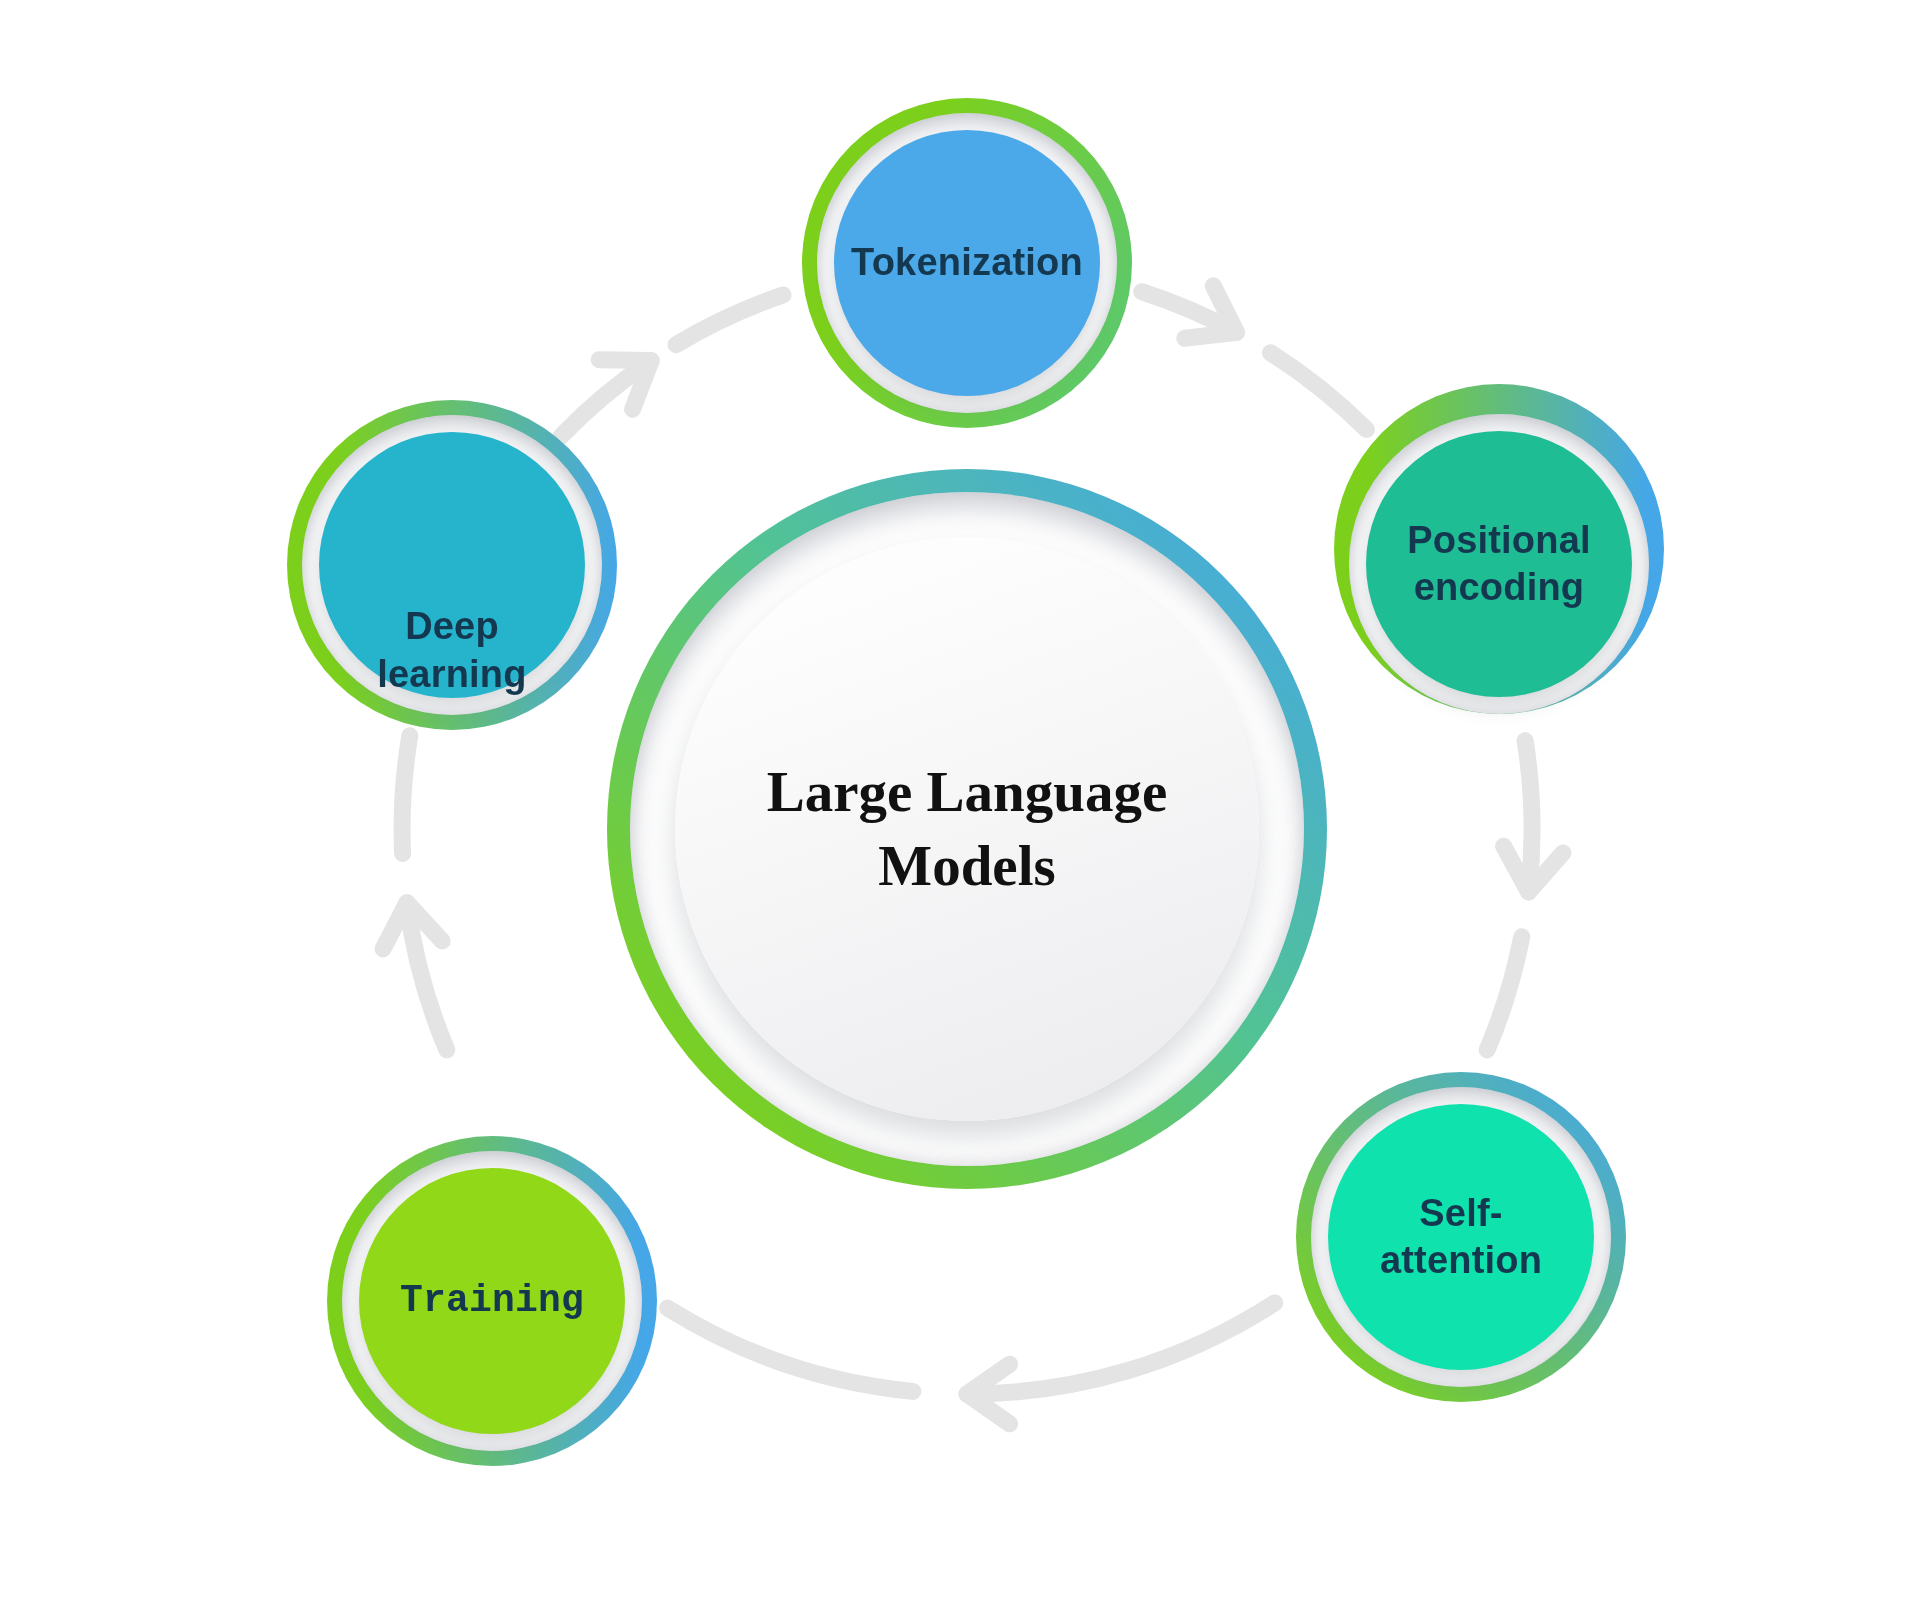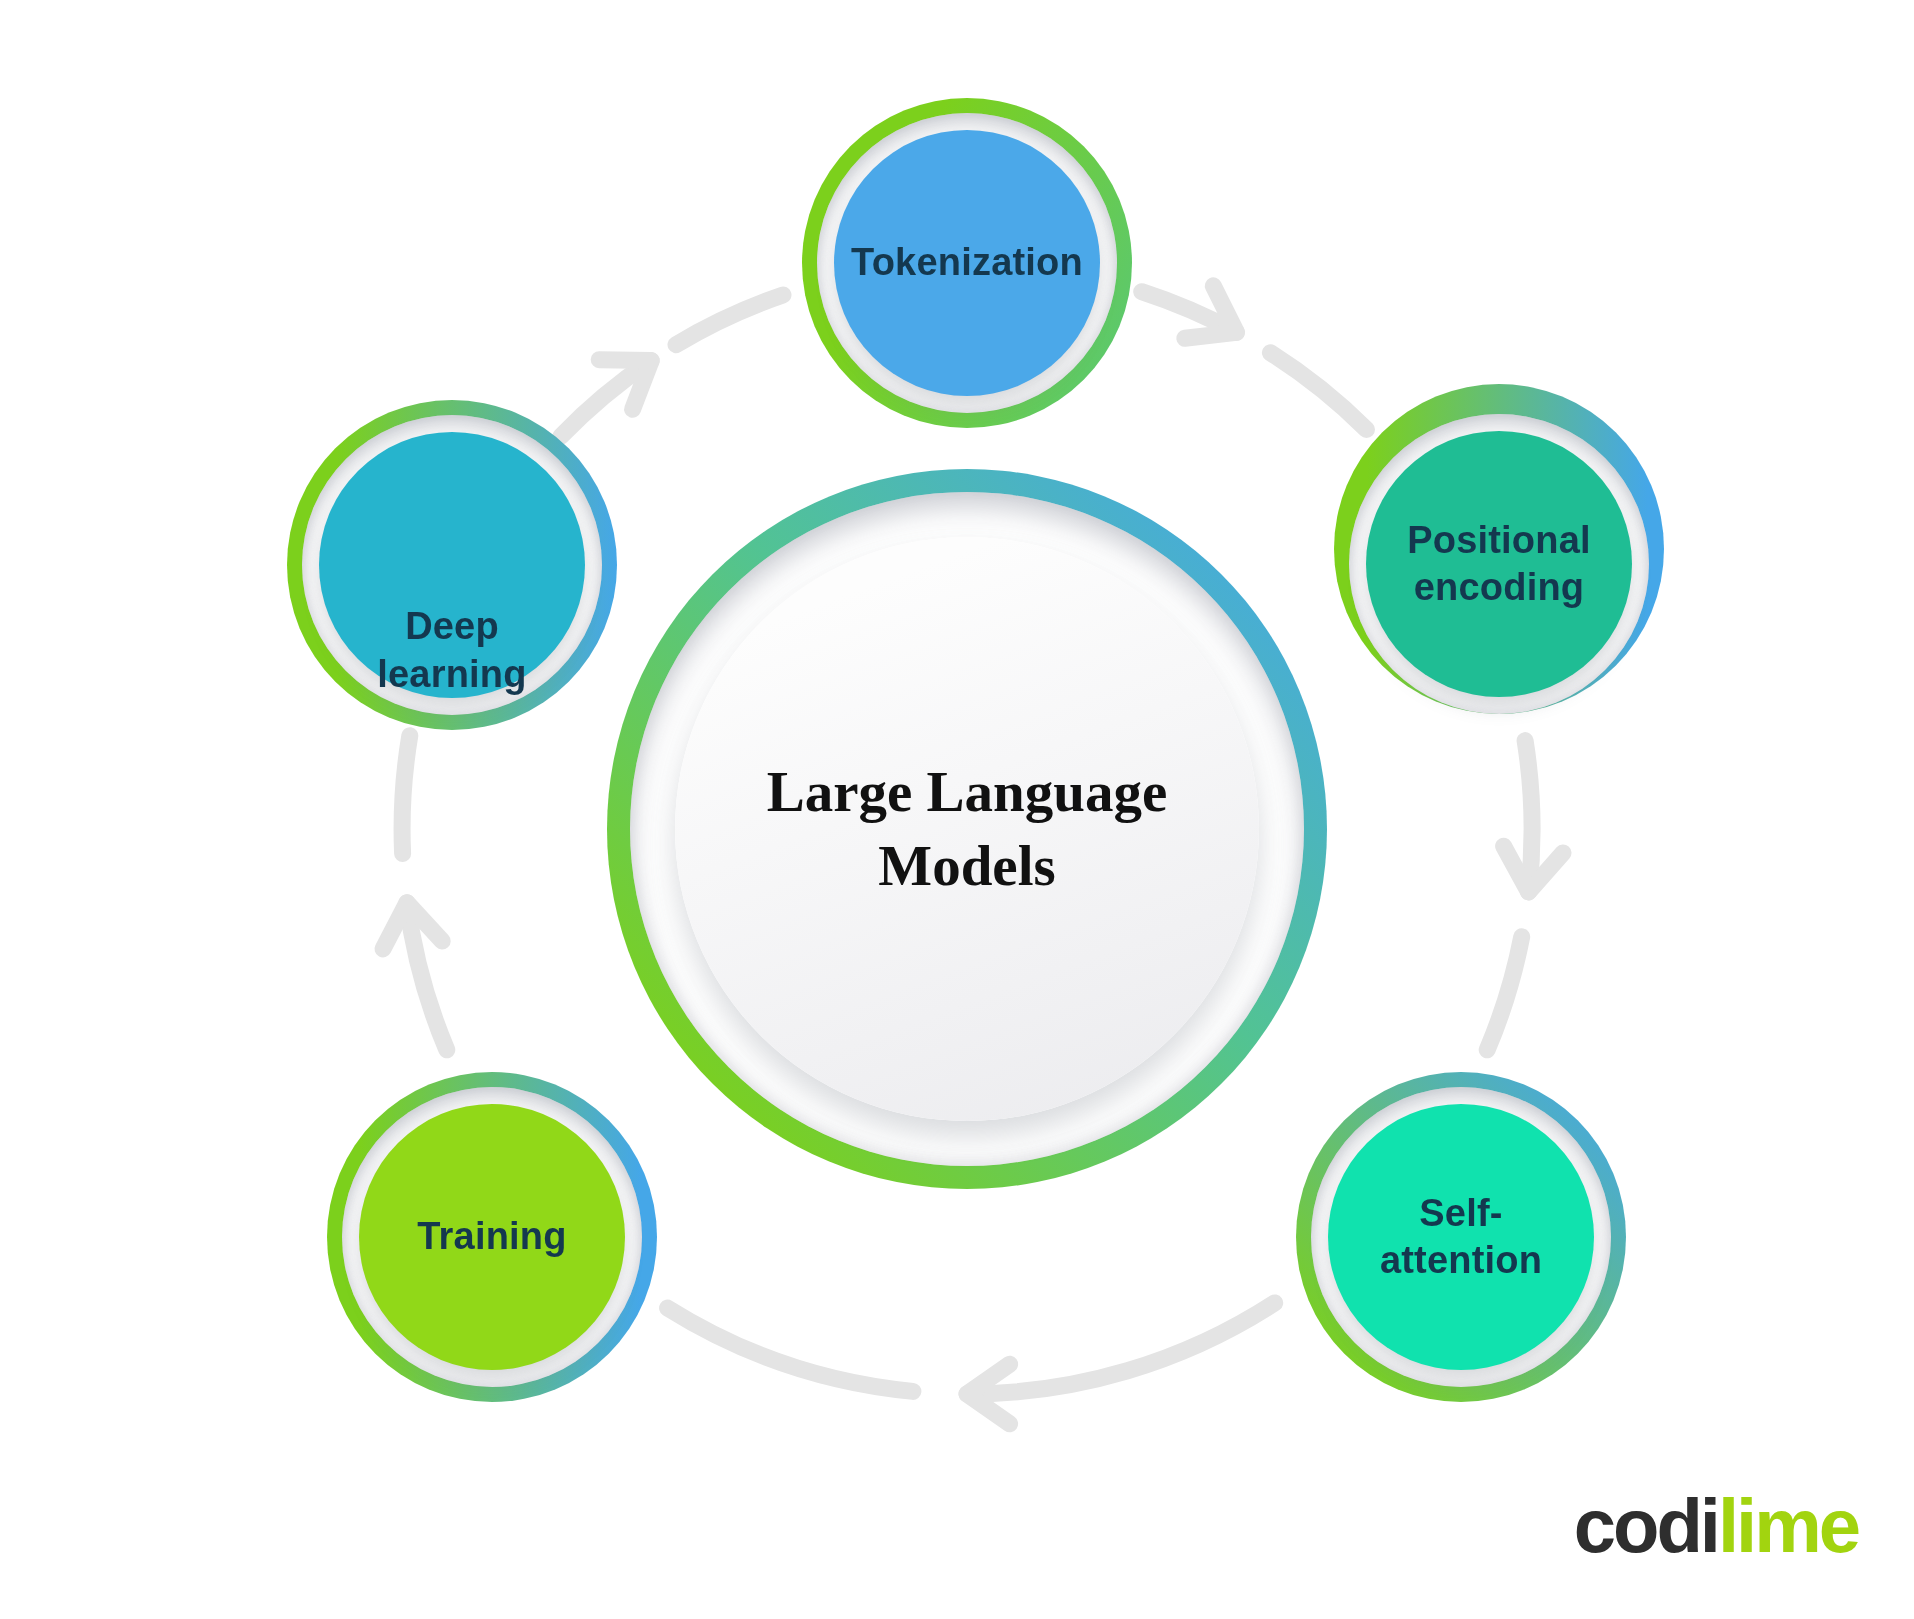--- a/index.html
+++ b/index.html
@@ -49,21 +49,21 @@
   .fill--tokenization{background:#4BA8E9;}
   .fill--deep-learning{background:#26B4CD;align-items:flex-end;}
   .fill--positional{background:#1FBD94;}
   .fill--self-attention{background:#10E2AE;}
   .fill--training{background:#91D818;}
   
   .node--tokenization{left:802px;top:98px;}
   .node--deep-learning{left:287px;top:400px;}
   .node--positional{left:1334px;top:384px;align-items:flex-end;}
   .node--self-attention{left:1296px;top:1072px;}
-  .node--training{left:327px;top:1072px;}
+  .node--training{left:327px;top:1136px;font-family:Liberation Mono, monospace;}
   
   .center-node{
     position:absolute;left:607px;top:469px;
     width:720px;height:720px;border-radius:50%;
     background:linear-gradient(45deg,#7CD01C 12%,#52C393 55%,#45A7E8 95%);
     display:flex;align-items:center;justify-content:center;
   }
   .center-gap{
     width:674px;height:674px;border-radius:50%;background:#ffffff;
     box-shadow:inset 0 14px 28px rgba(125,130,145,0.40), inset 0 -6px 14px rgba(125,130,145,0.14);
@@ -157,17 +157,14 @@
   </div>
 
   <div class="node node--deep-learning">
     <div class="node-gap">
       <div class="node-fill fill--deep-learning">
         <span class="node-label">Deep learning</span>
       </div>
     </div>
   </div>
 
-  <div class="logo">
-    <span class="codi">codi</span><span class="lime">lime</span>
-  </div>
 
 </div>
 
 </body></html>

